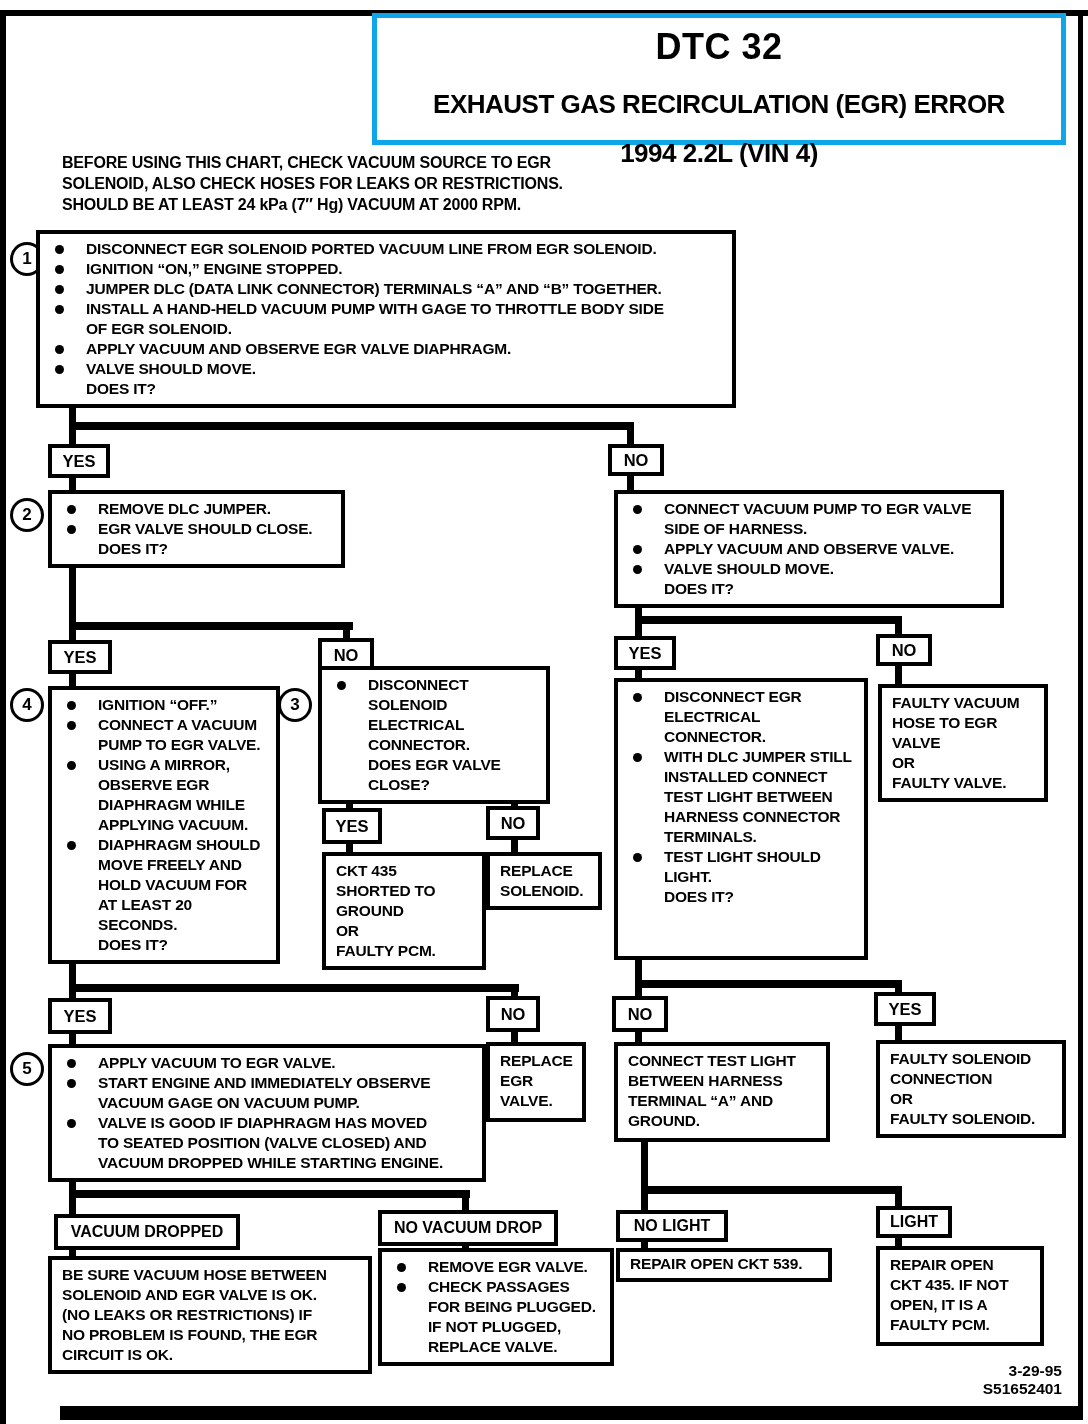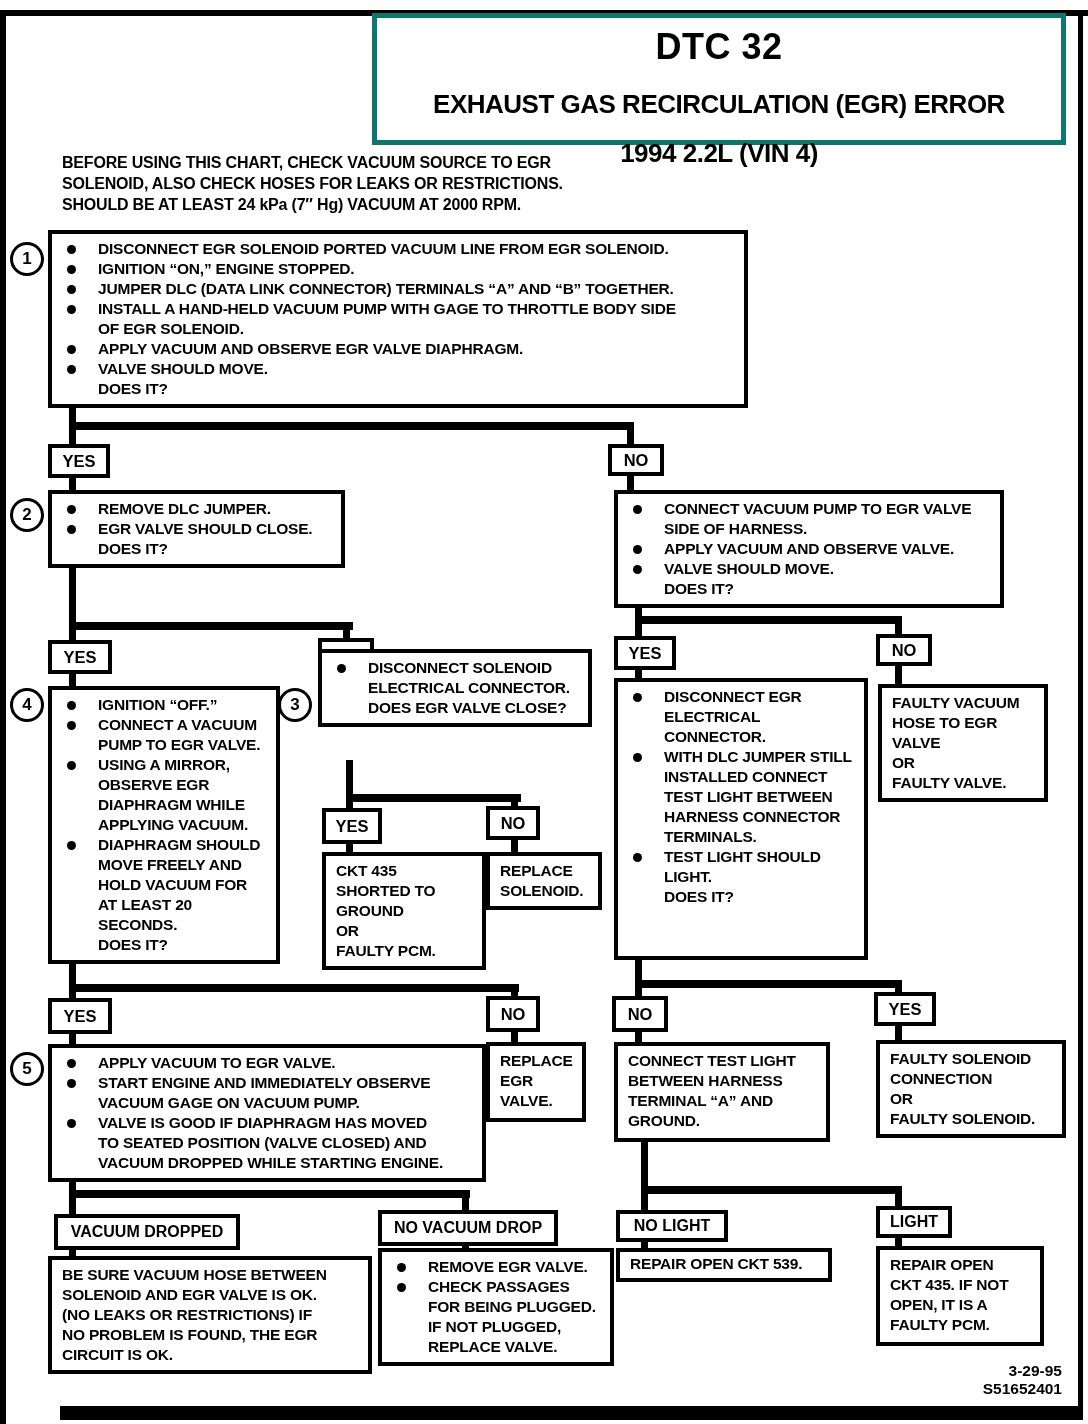--- a/index.html
+++ b/index.html
@@ -28,21 +28,21 @@
   .brow { display:flex; }
   .bdot {
     flex:0 0 9px; width:9px; height:9px; border-radius:50%а; border-radius:50%;
     background:#000; margin:6px 0 0 5px;
   }
   .btxt { margin-left:22px; white-space:pre-line; }
   .q { margin-left:36px; white-space:pre-line; }
   .plain { white-space:pre-line; }
   #title-box {
     position:absolute; left:372px; top:13px; width:694px; height:132px;
-    border:5px solid #0f766e; box-sizing:border-box; text-align:center; background:#fff;
+    border:5px solid #0ea5e9; box-sizing:border-box; text-align:center; background:#fff;
   }
   #title-box .t1 { font-size:36px; margin-top:8px; letter-spacing:0.5px; }
   #title-box .t2 { font-size:26px; margin-top:21px; letter-spacing:-0.5px; }
   #title-box .t3 { font-size:26px; margin-top:18px; letter-spacing:-0.5px; }
   #intro {
     position:absolute; left:62px; top:152px; width:600px;
     font-size:16px; line-height:21px; white-space:pre-line; letter-spacing:-0.2px;
   }
   #doc-stamp {
     position:absolute; left:900px; top:1362px; width:162px; text-align:right;
@@ -116,21 +116,21 @@
   <div id="intro">BEFORE USING THIS CHART, CHECK VACUUM SOURCE TO EGR
 SOLENOID, ALSO CHECK HOSES FOR LEAKS OR RESTRICTIONS.
 SHOULD BE AT LEAST 24 kPa (7″ Hg) VACUUM AT 2000 RPM.</div>
 
   <div class="circle" style="left:10px;top:242px">1</div>
   <div class="circle" style="left:10px;top:498px">2</div>
   <div class="circle" style="left:278px;top:688px">3</div>
   <div class="circle" style="left:10px;top:688px">4</div>
   <div class="circle" style="left:10px;top:1052px">5</div>
 
-  <div class="box" style="left:48px;top:230px;width:700px;min-height:178px">
+  <div class="box" style="left:36px;top:230px;width:700px;min-height:178px">
     <div class="brow">
         <span class="bdot"></span>
         <span class="btxt">DISCONNECT EGR SOLENOID PORTED VACUUM LINE FROM EGR SOLENOID.</span>
       </div>
     <div class="brow">
         <span class="bdot"></span>
         <span class="btxt">IGNITION “ON,” ENGINE STOPPED.</span>
       </div>
     <div class="brow">
         <span class="bdot"></span>
@@ -211,21 +211,21 @@
         <span class="bdot"></span>
         <span class="btxt">DIAPHRAGM SHOULD
 MOVE FREELY AND
 HOLD VACUUM FOR
 AT LEAST 20
 SECONDS.</span>
       </div>
     <div class="q">DOES IT?</div>
   </div>
 
-  <div class="box" style="left:318px;top:649px;width:274px;min-height:78px">
+  <div class="box" style="left:318px;top:666px;width:232px;min-height:78px">
     <div class="brow">
         <span class="bdot"></span>
         <span class="btxt">DISCONNECT SOLENOID
 ELECTRICAL CONNECTOR.
 DOES EGR VALVE CLOSE?</span>
       </div>
   </div>
 
   <div class="box" style="left:614px;top:678px;width:254px;min-height:282px">
     <div class="brow">

